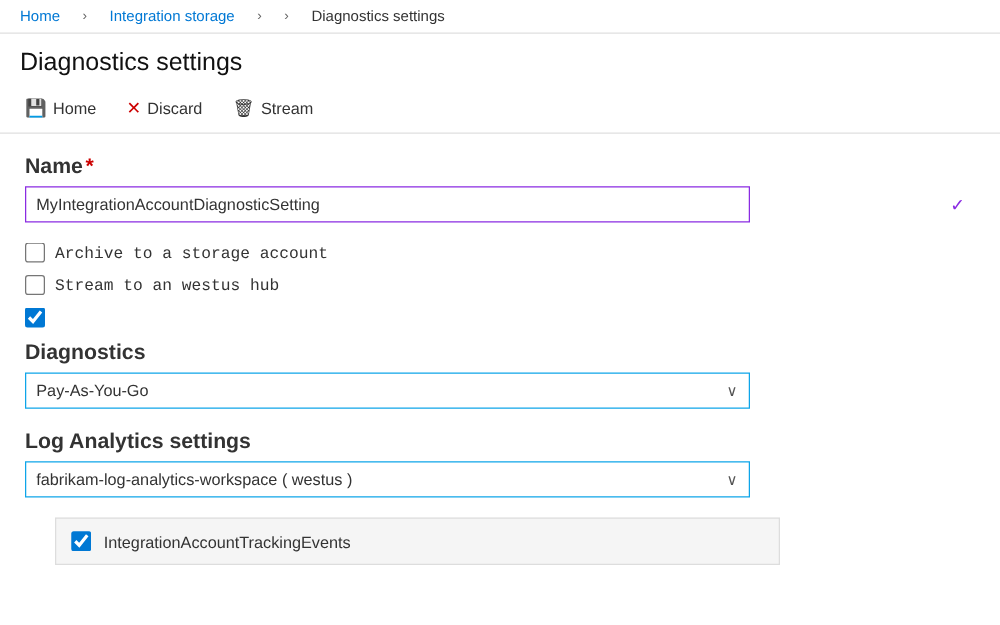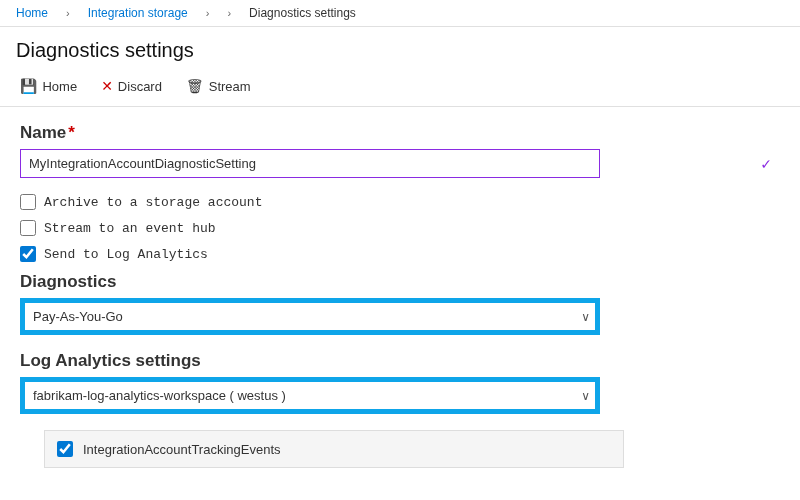--- a/index.html
+++ b/index.html
@@ -135,21 +135,21 @@
     }
 
     
     .dropdown-wrapper {
       position: relative;
       max-width: 580px;
     }
     .dropdown-select {
       width: 100%;
       padding: 6px 30px 6px 8px;
-      border: 5px solid #0ea5e9;
+      border: 1px solid #0ea5e9;
       border-radius: 0;
       font-size: 13px;
       color: #333;
       background: #fff;
       appearance: none;
       cursor: pointer;
       outline: none;
     }
     .dropdown-arrow {
       position: absolute;
@@ -234,26 +234,25 @@
     </div>
   </div>
 
   <div class="checkbox-group">
     <input type="checkbox" id="archive" style="">
     <label for="archive">Archive to a storage account</label>
   </div>
 
   <div class="checkbox-group">
     <input type="checkbox" id="stream" style="">
-    <label for="stream">Stream to an event hub</label>
+    <label for="stream">Stream to an westus hub</label>
   </div>
 
   <div class="checkbox-group">
     <input type="checkbox" id="loganalytics" checked="" style="">
-    <label for="loganalytics">Send to Log Analytics</label>
   </div>
 
   <div class="form-group">
     <label class="form-label">Diagnostics</label>
     <div class="dropdown-wrapper">
       <select class="dropdown-select">
         <option>Pay-As-You-Go</option>
       </select>
       <span class="dropdown-arrow">∨</span>
     </div>

